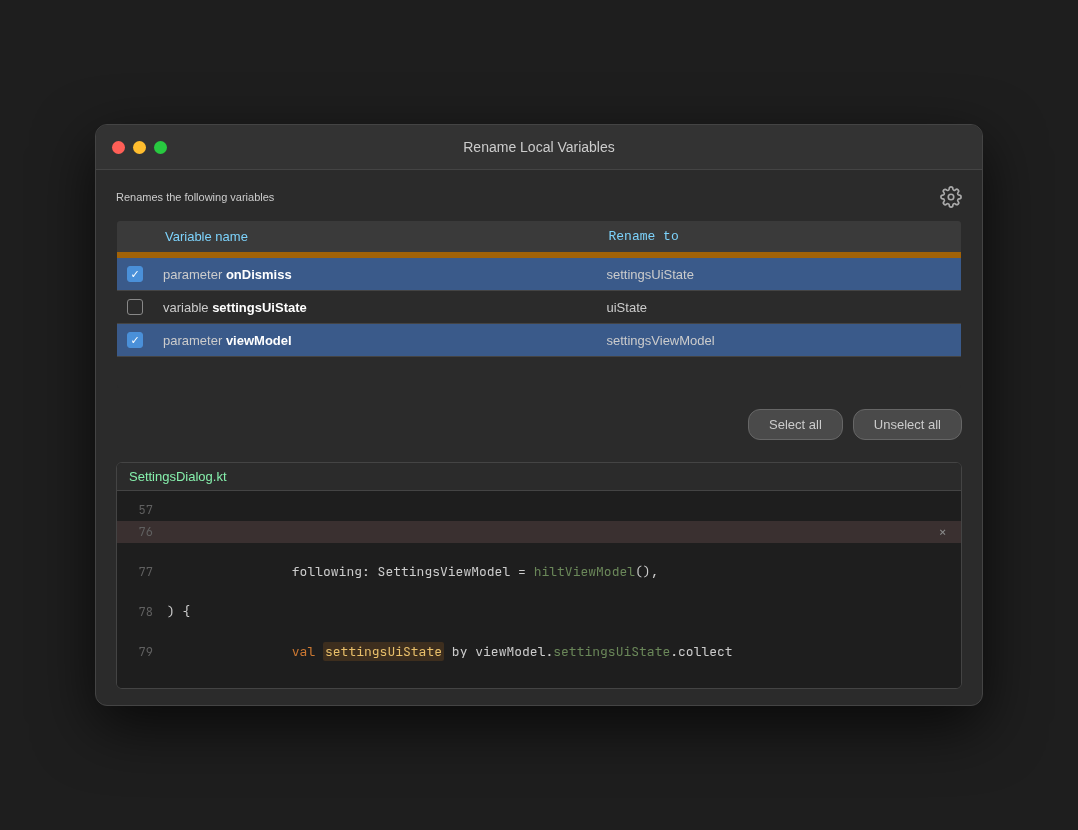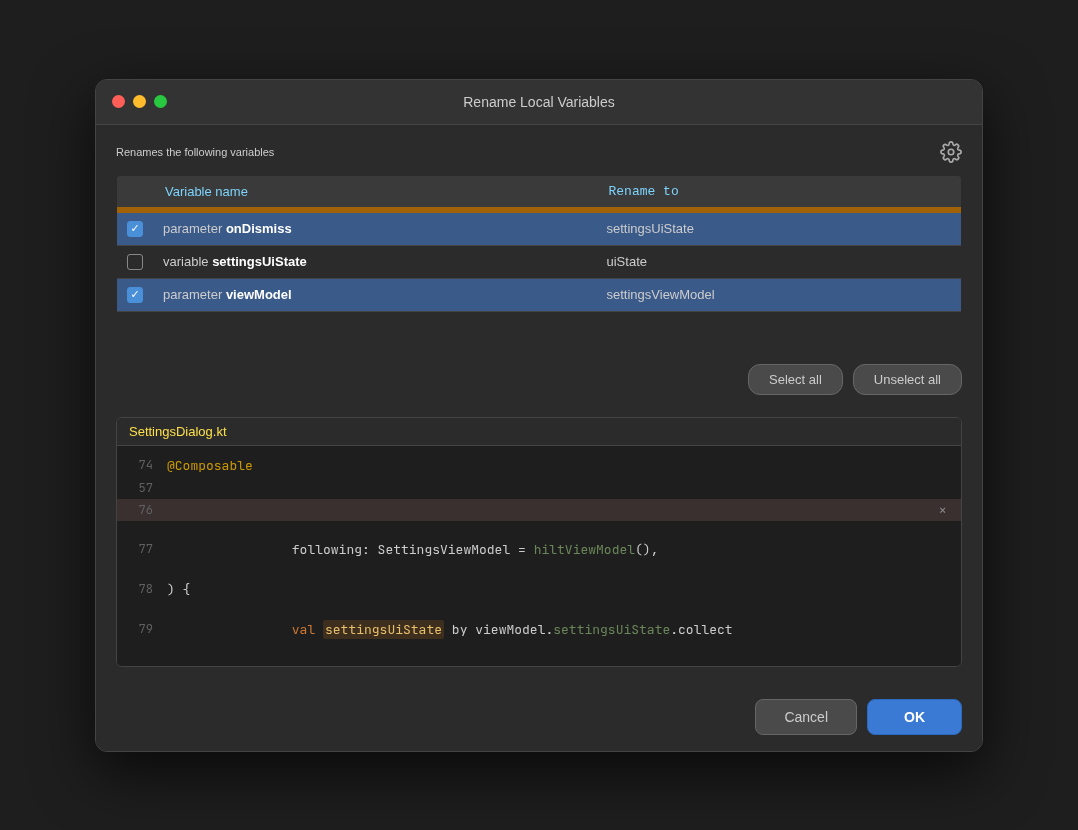--- a/index.html
+++ b/index.html
@@ -187,21 +187,21 @@
 
     
     .code-section {
       background: #1e1e1e;
       border-radius: 6px;
       overflow: hidden;
       border: 1px solid #444;
     }
 
     .code-filename {
-      color: #fde047;
+      color: #86efac;
       font-size: 13px;
       padding: 6px 12px;
       background: #2b2b2b;
       border-bottom: 1px solid #444;
     }
 
     .code-body {
       font-family: "JetBrains Mono", "SF Mono", "Fira Code", "Courier New", monospace;
       font-size: 13px;
       padding: 8px 0;
@@ -368,24 +368,20 @@
 
     <div class="buttons-row">
       <button class="btn-secondary">Select all</button>
       <button class="btn-secondary">Unselect all</button>
     </div>
 
     <div class="code-section">
       <div class="code-filename">SettingsDialog.kt</div>
       <div class="code-body">
 
-        <div class="code-line">
-          <span class="line-num">74</span>
-          <span class="code-text c-annotation">@Composable</span>
-        </div>
 
         <div class="code-line">
           <span class="line-num">57</span>
         </div>
 
         <div class="code-line highlighted">
           <span class="line-num">76</span>
           <span class="c-close-icon">×</span>
         </div>
 
@@ -406,18 +402,14 @@
           <span class="code-text">
             <span class="c-plain">    </span><span class="c-keyword">val </span><span class="c-param">settingsUiState</span><span class="c-plain"> by viewModel.</span><span class="c-green">settingsUiState</span><span class="c-plain">.collect</span>
           </span>
         </div>
 
       </div>
     </div>
 
   </div>
 
-  <div class="action-buttons">
-    <button class="btn-cancel">Cancel</button>
-    <button class="btn-ok">OK</button>
-  </div>
 
 </div>
 
 </body></html>

